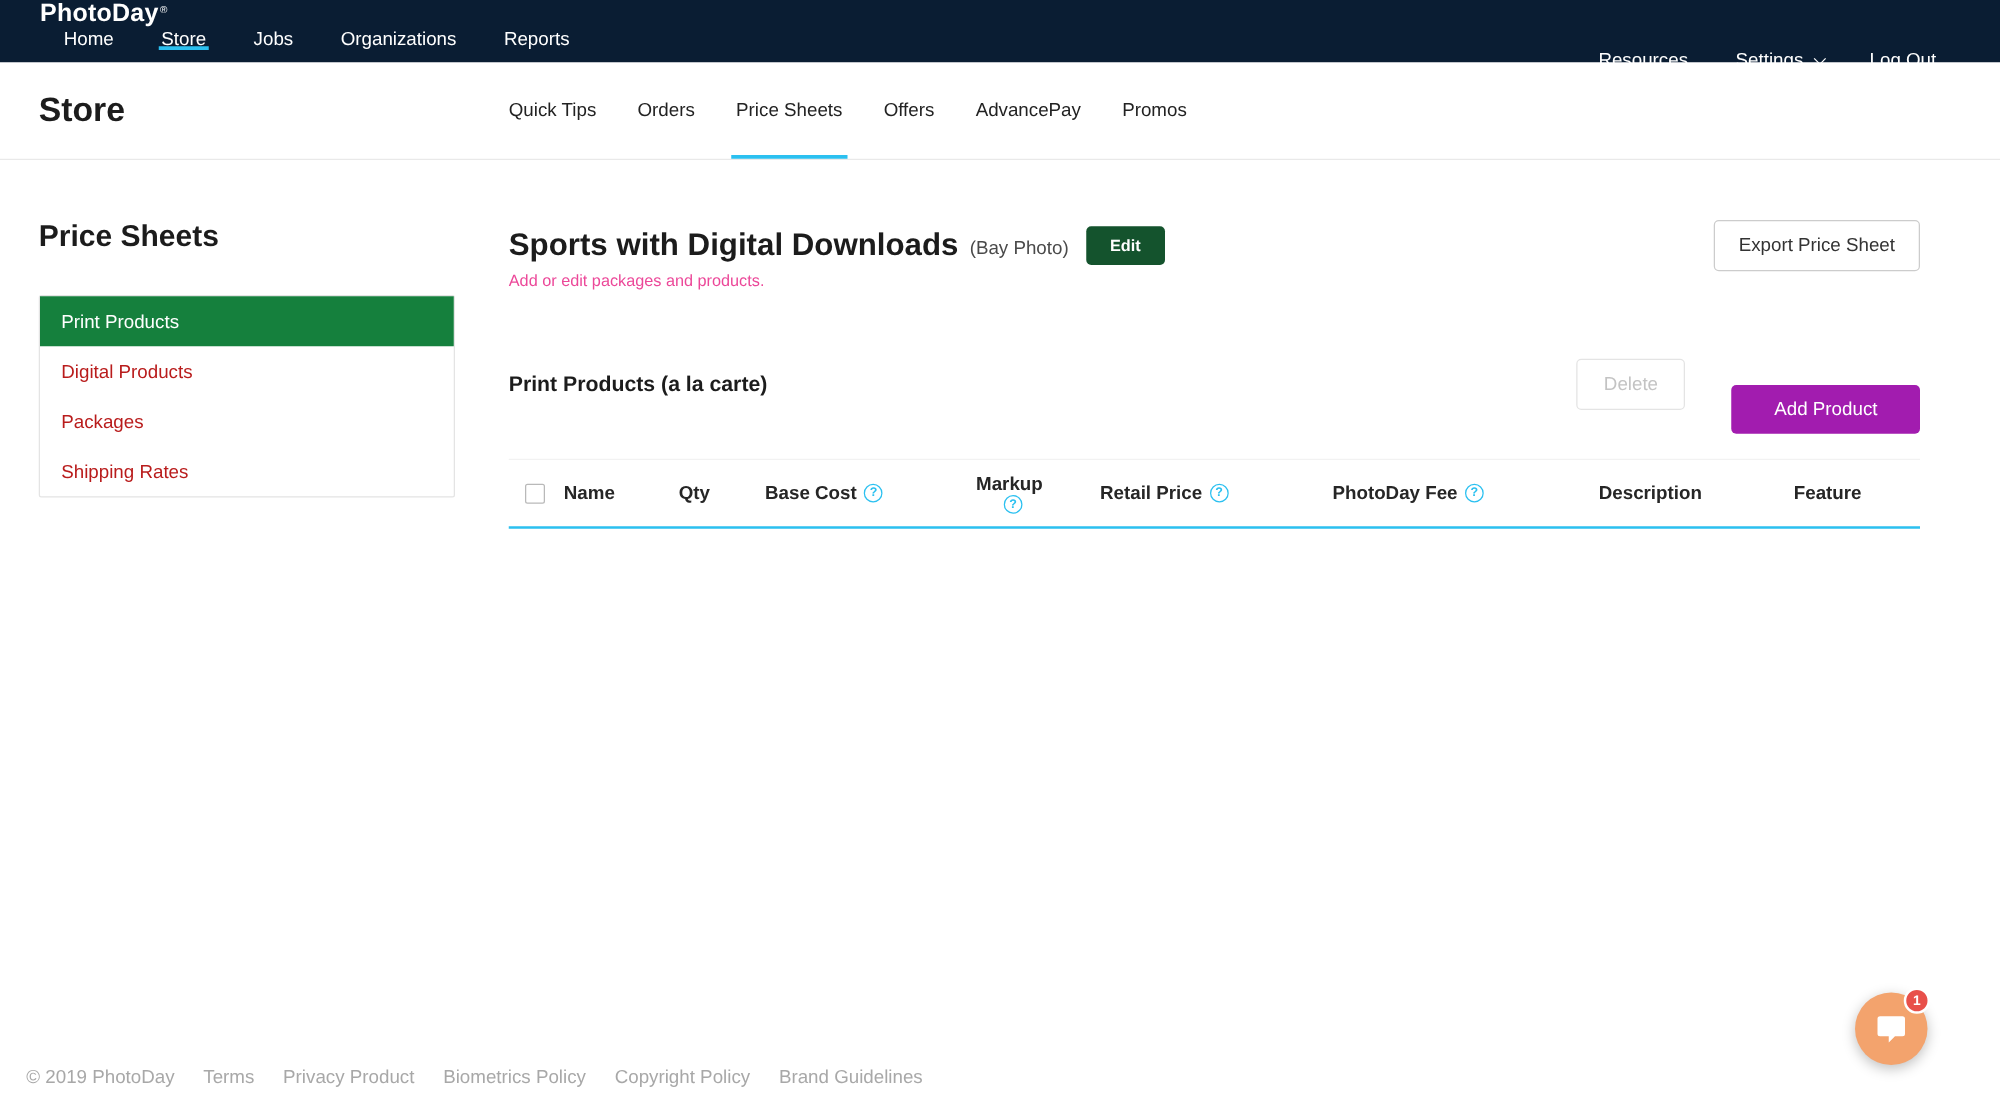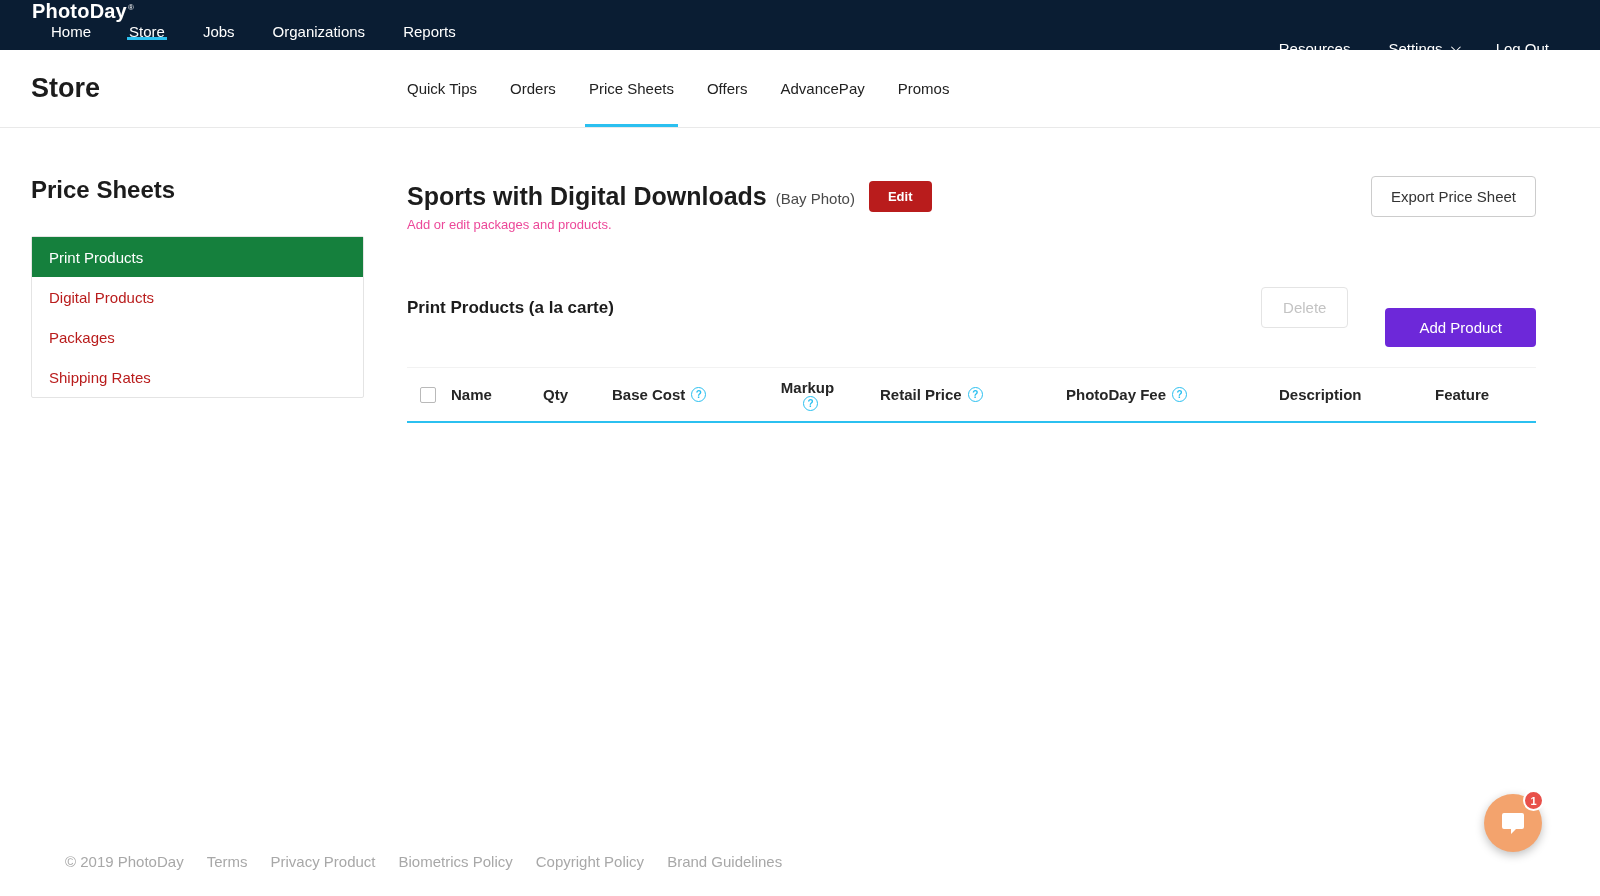--- a/index.html
+++ b/index.html
@@ -150,21 +150,21 @@
     margin-top: 4px;
   }
   .btn {
     border: none;
     border-radius: 4px;
     font-family: "Liberation Sans", sans-serif;
     cursor: pointer;
     background: #fff;
   }
   .btn-edit {
-    background: #b91c1c;
+    background: #14532d;
     color: #fff;
     font-size: 13px;
     font-weight: bold;
     padding: 8px 19px;
     margin-left: 14px;
   }
   .btn-export {
     margin-left: auto;
     border: 1px solid #cccccc;
     color: #333;
@@ -190,21 +190,21 @@
   .btn-delete {
     margin-left: auto;
     border: 1px solid #e4e4e4;
     color: #c3c3c3;
     font-size: 15px;
     padding: 11px 21px;
     cursor: default;
   }
   .btn-add {
     margin-left: 13px;
-    background: #6d28d9;
+    background: #a21caf;
     color: #fff;
     font-size: 15px;
     padding: 11px 34px;
     margin-top: 40px;
   }
 
   
   .table { margin-top: 20px; }
   .thead {
     display: flex;
@@ -252,21 +252,20 @@
 
   
   .footer {
     position: absolute;
     left: 21px;
     bottom: 26px;
     display: flex;
     align-items: center;
     font-size: 15px;
     color: #a8a8a8;
-    margin-left: 44px;
   }
   .footer-item { margin-right: 23px; white-space: nowrap; }
   a.footer-item { color: #a8a8a8; text-decoration: none; cursor: pointer; }
 
   
   .chat-launcher {
     position: absolute;
     right: 58px;
     bottom: 44px;
     width: 58px; height: 58px;

